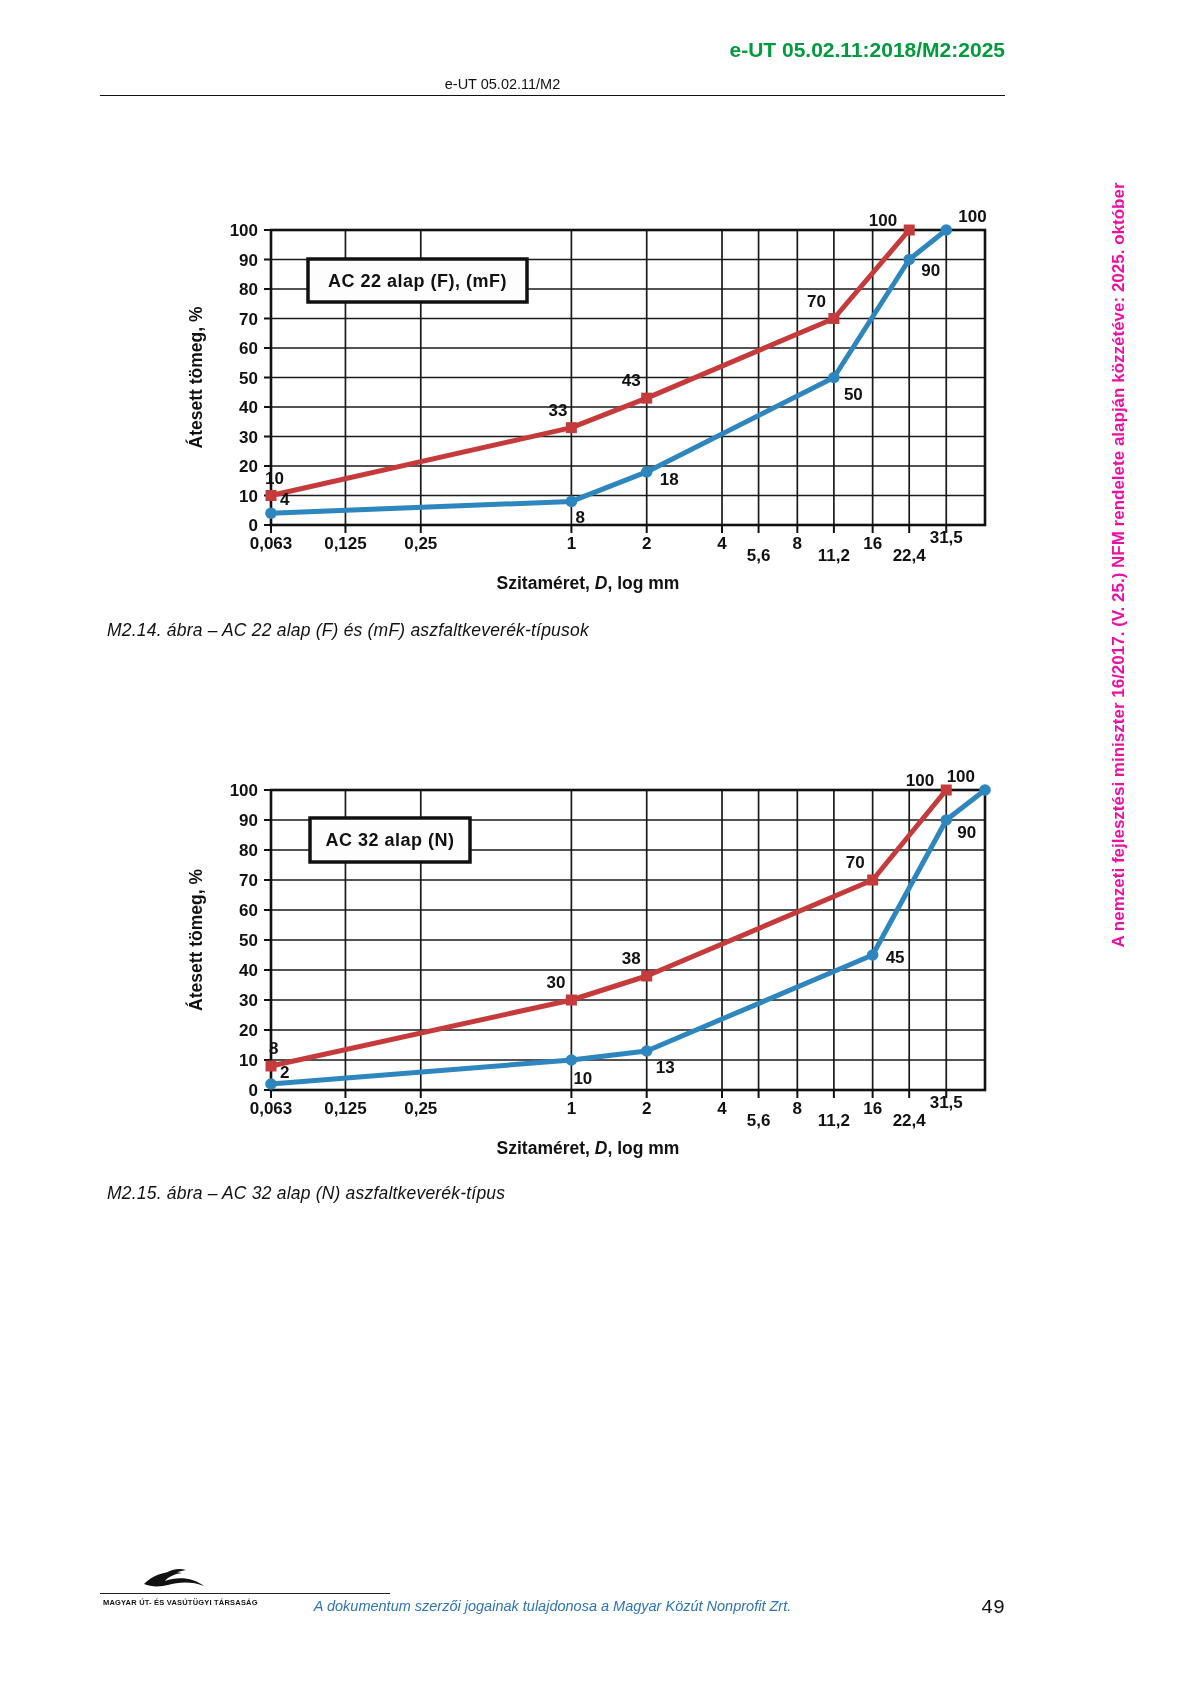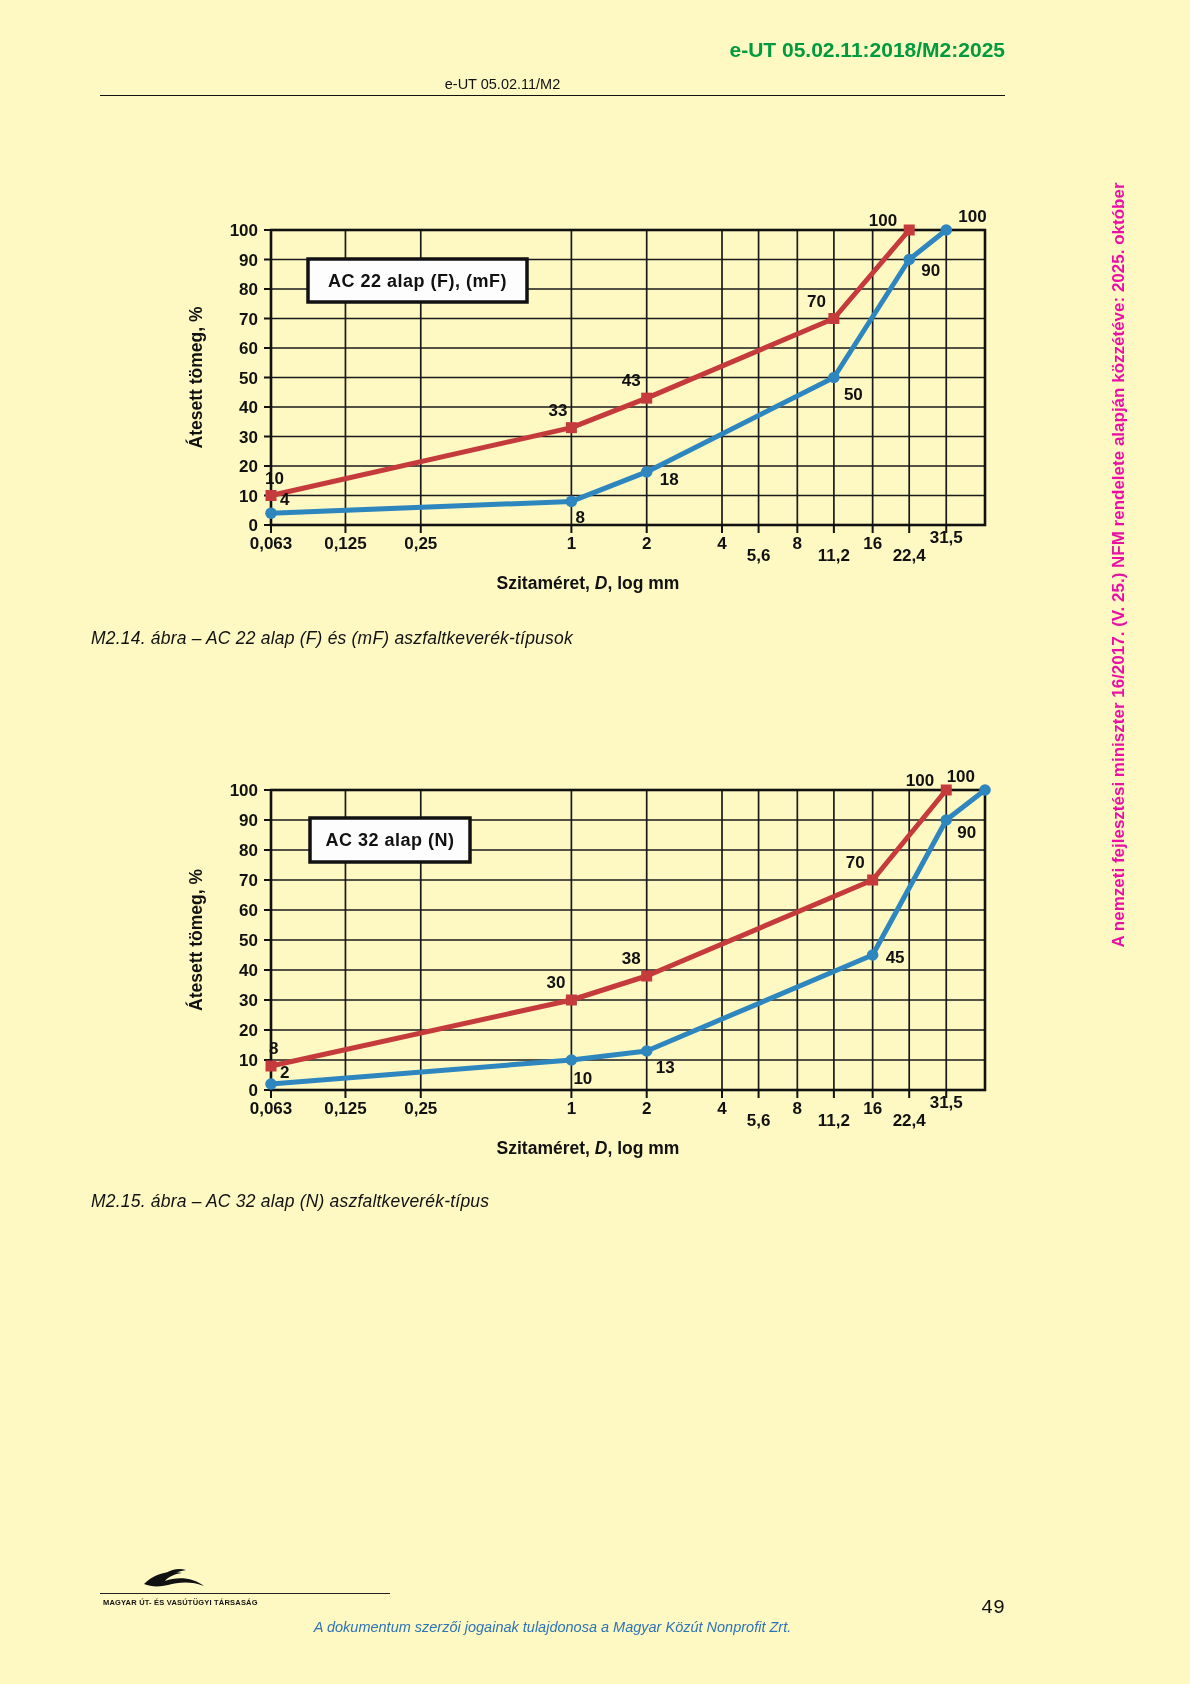--- a/index.html
+++ b/index.html
@@ -1,59 +1,58 @@
 <!DOCTYPE html>
 <html><head>
 <meta charset="utf-8">
 <style>
   html,body{margin:0;padding:0;background:#888;}
   .page{
     position:relative;
     width:1190px;height:1684px;
-    background:#fef9c3;
+    background:#ffffff;
     margin:0 auto;
     font-family:"Liberation Sans", sans-serif;
     overflow:hidden;
   }
   .hdr-docid{
     position:absolute;top:38px;left:0;width:1005px;
     text-align:right;font-size:21px;font-weight:bold;
   }
   .hdr-docref{
     position:absolute;top:76px;left:0;width:1005px;
     text-align:center;font-size:14.5px;color:#111;
   }
   .hdr-rule{
     position:absolute;top:95px;left:100px;width:905px;
     border-top:1.6px solid #111;
   }
   .chart-svg{position:absolute;}
   .caption{
-    position:absolute;left:91px;
+    position:absolute;left:107px;
     font-size:17.5px;font-style:italic;color:#111;
     letter-spacing:0.2px;
-    margin-top:8px;
   }
   .side-note{
     position:absolute;left:692px;top:552px;width:860px;height:26px;
     transform:rotate(-90deg);
     font-size:17px;font-weight:bold;text-align:center;white-space:nowrap;
   }
   .footer-rule{
     position:absolute;top:1593px;left:100px;width:290px;
     border-top:1.5px solid #222;
   }
   .footer-org{
     position:absolute;top:1598px;left:103px;width:160px;
     font-size:7.5px;font-weight:bold;color:#111;letter-spacing:0.2px;
   }
   .bird{position:absolute;top:1566px;left:138px;}
   .footer-copy{
     position:absolute;top:1598px;left:100px;width:905px;
-    text-align:center;font-size:14.5px;font-style:italic;margin-top:21px;
+    text-align:center;font-size:14.5px;font-style:italic;
   }
   .footer-page{
     position:absolute;top:1596px;left:0;width:1005px;
     text-align:right;font-size:20px;color:#111;font-family:Liberation Mono, monospace;
   }
 </style>
 </head>
 <body>
 
 <div class="page">

